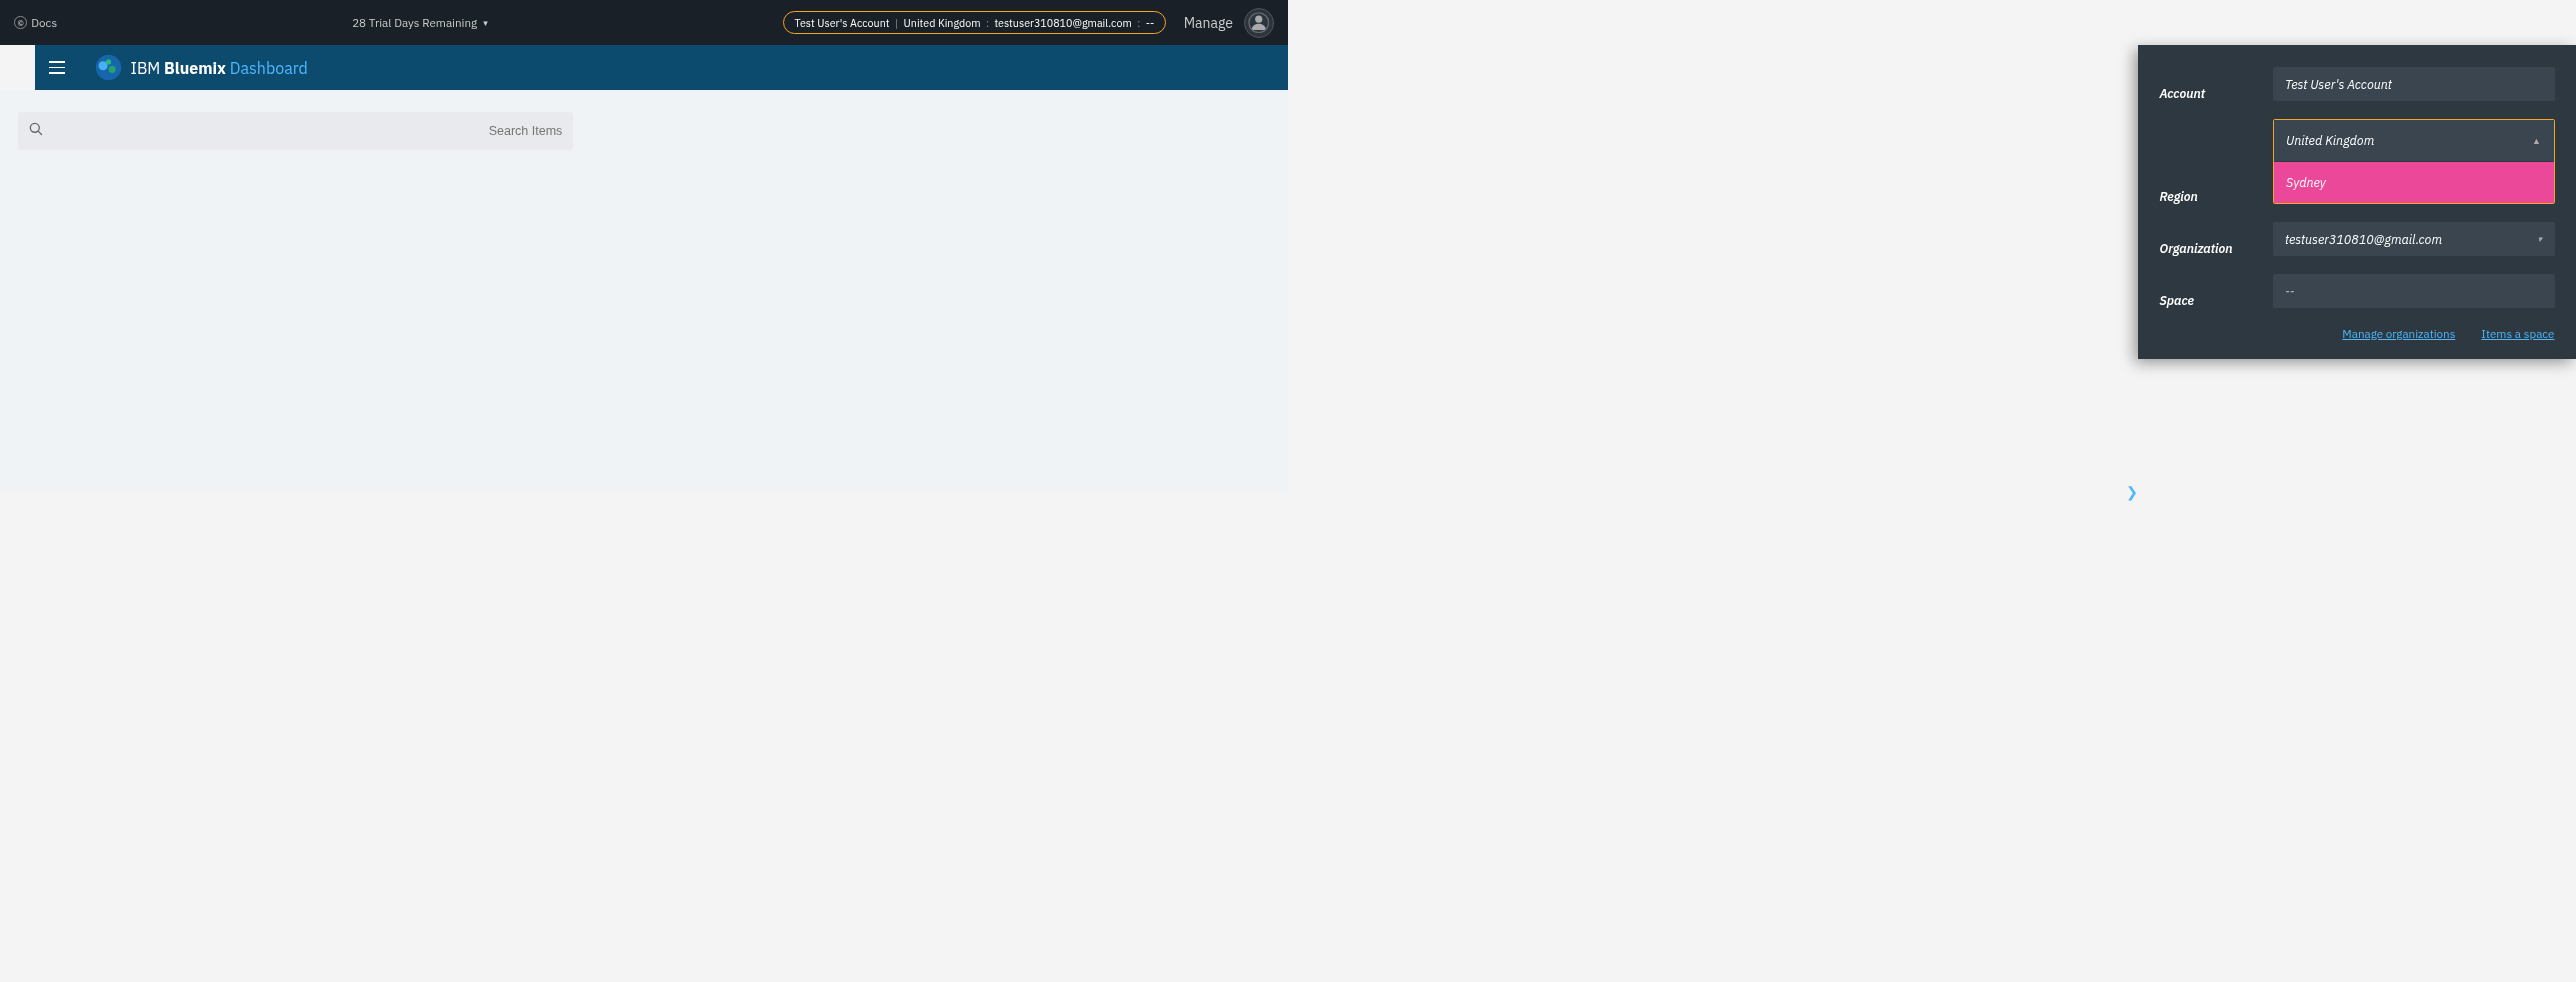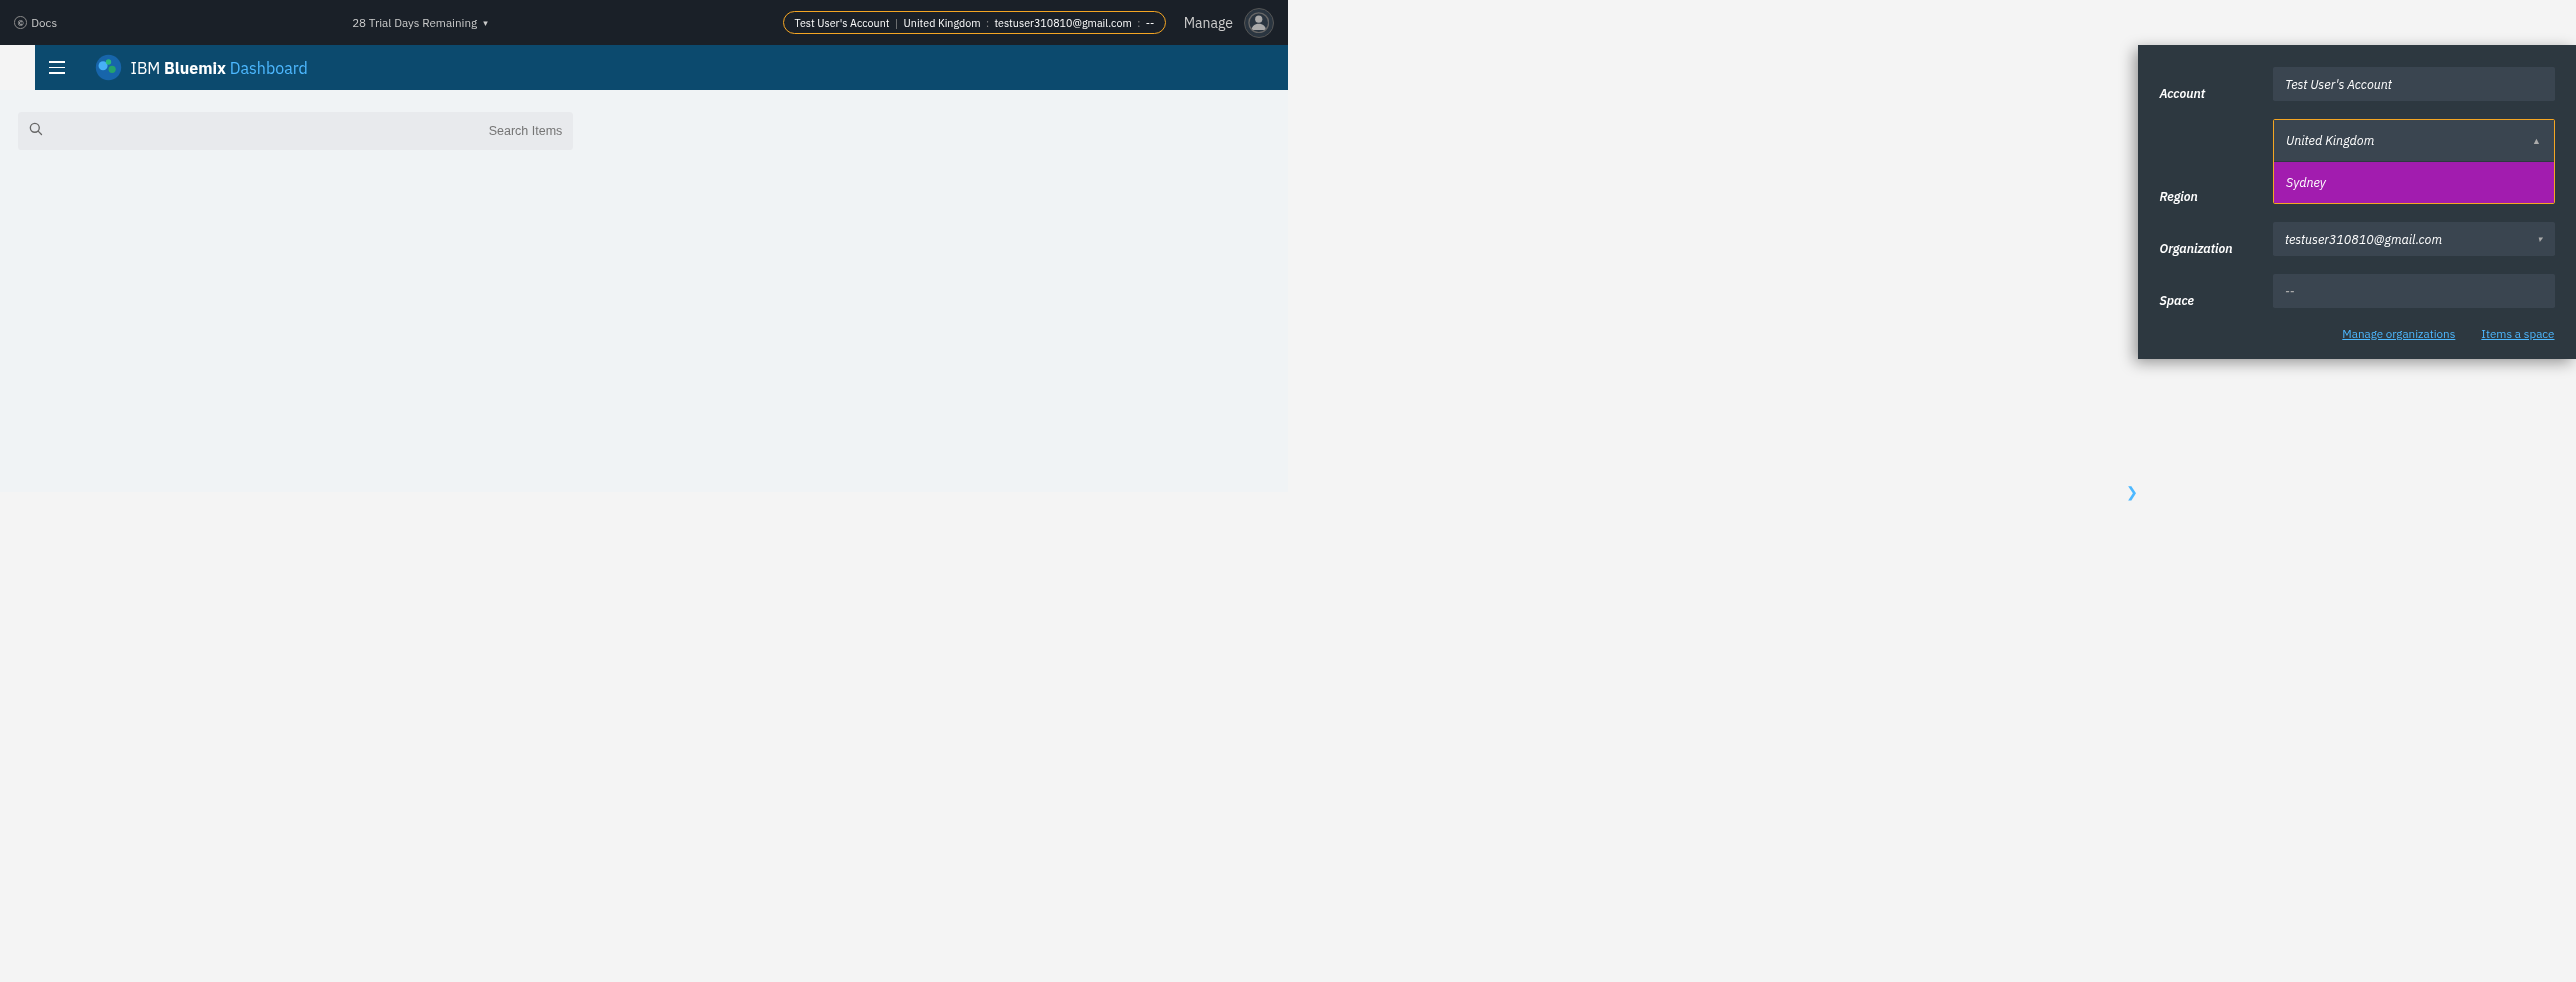--- a/index.html
+++ b/index.html
@@ -236,21 +236,21 @@
     }
 
     
     .region-dropdown {
       border: 1.8px solid #f5a623;
       border-radius: 1.8px;
       overflow: hidden;
       width: 100%;
     }
     .region-option {
-      background: #a21caf;
+      background: #ec4899;
       padding: 12.5px 12.5px;
       color: #fff;
       font-size: 12.5px;
       cursor: pointer;
       display: flex;
       align-items: center;
       justify-content: space-between;
       border-bottom: 0.9px solid #2d3840;
     }
     .region-option:last-child {

